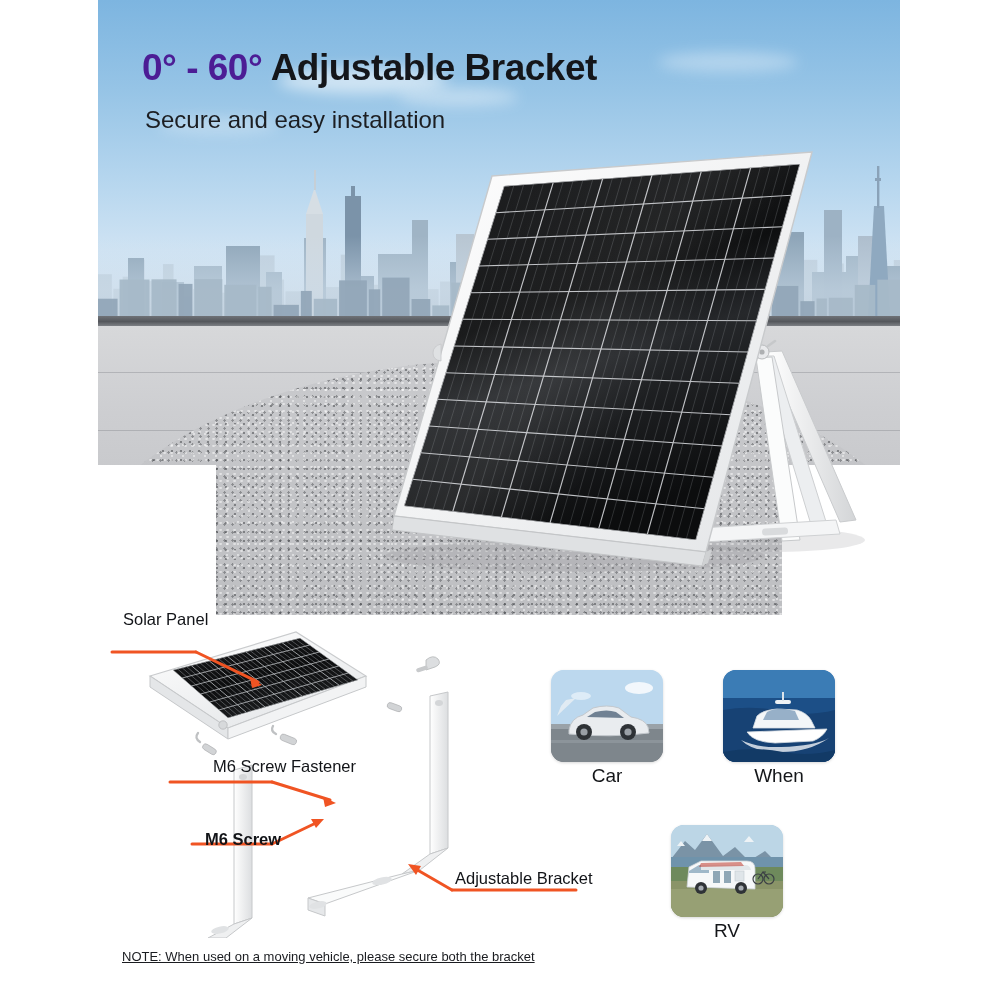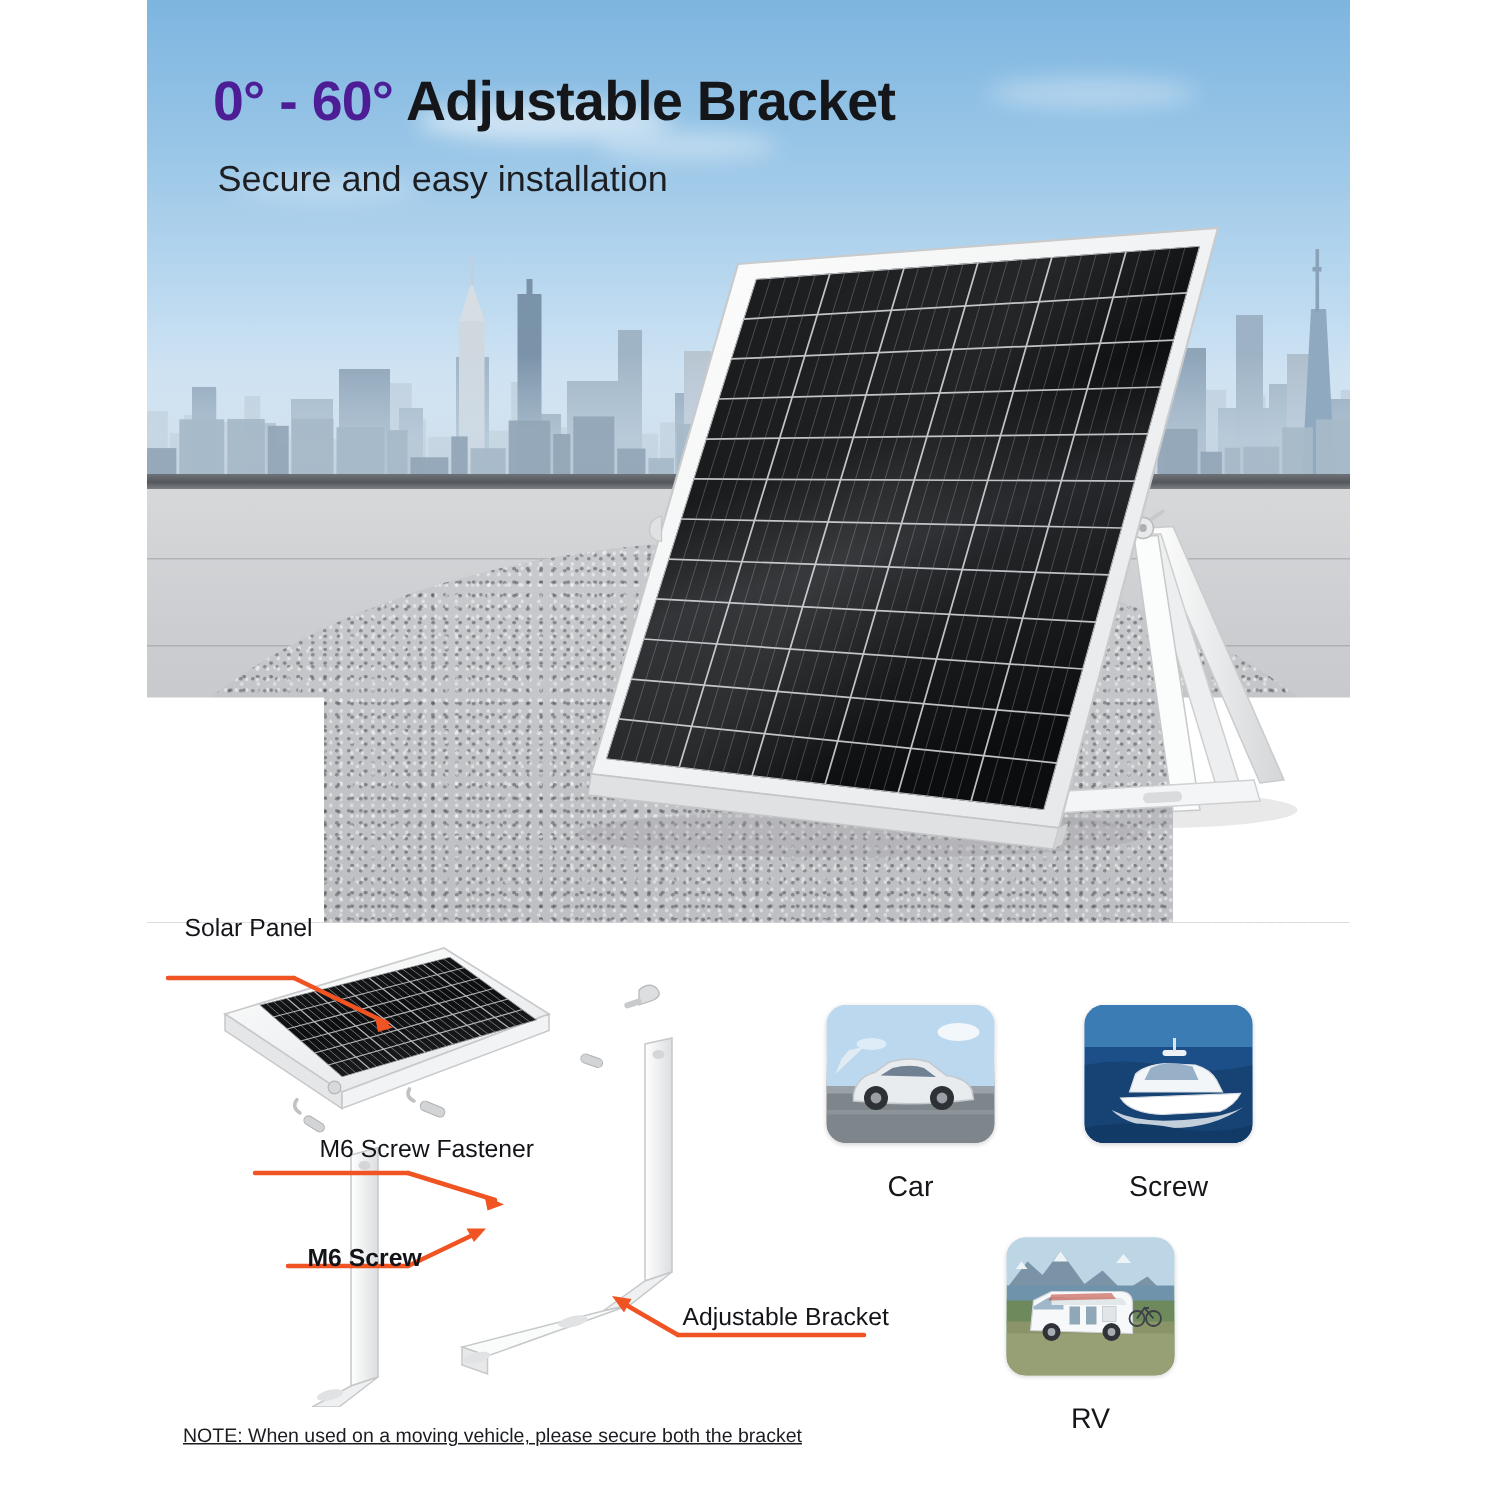--- a/index.html
+++ b/index.html
@@ -63,21 +63,21 @@
 
   
   .exploded { position:absolute; left:110px; top:618px; width:420px; height:320px; z-index:10; }
 
   
   .callout { position:absolute; z-index:26; font-size:16.5px; color:#121418; white-space:nowrap; }
 
   
   .app { position:absolute; z-index:12; }
   .app .thumb { border-radius:13px; overflow:hidden; position:relative; box-shadow:0 1px 3px rgba(0,0,0,.16); }
-  .app .cap { text-align:center; font-size:19px; color:#141619; margin-top:19px; }
+  .app .cap { text-align:center; font-size:19px; color:#141619; margin-top:3px; }
 
   .thumb-car { width:112px; height:92px; background:linear-gradient(180deg,#bfd9ef 0%,#d7e7f4 42%,#9aa2a8 58%,#6f767c 100%); }
   .thumb-boat{ width:112px; height:92px; background:linear-gradient(180deg,#2f6fae 0%,#2a6aa8 34%,#1d4f86 56%,#143c6c 100%); }
   .thumb-rv  { width:112px; height:92px; background:linear-gradient(180deg,#9dc4de 0%,#cfe0ea 30%,#7d9a74 58%,#6f8a5e 78%,#8a9a6a 100%); }
 
   
   .note { position:absolute; left:122px; top:948px; z-index:14;
           font-size:13px; line-height:17px; color:#1a1c20;text-decoration:underline; }
 
   .svgabs { position:absolute; left:0; top:0; overflow:visible; }
@@ -519,21 +519,21 @@
 
         <path d="M24,62 q6,10 28,11 l38,-2 q10,-4 14,-12 l-80,3 z" fill="#ffffff" stroke="#d7dde3" stroke-width=".8"></path>
         <path d="M30,58 l4,-12 q6,-6 20,-7 l20,1 q10,3 14,10 l4,8 z" fill="#f3f6f8" stroke="#d7dde3" stroke-width=".8"></path>
         <path d="M40,50 l4,-8 q8,-4 18,-3 l10,2 l4,9 z" fill="#7f9fbb" opacity=".8"></path>
         <rect x="52" y="30" width="16" height="4" rx="2" fill="#eef2f5"></rect>
         <rect x="59" y="22" width="2" height="9" fill="#dde4ea"></rect>
         <path d="M18,70 q16,8 40,7 q34,-1 48,-9 q-20,14 -48,14 q-28,0 -40,-12 z" fill="#ffffff" opacity=".75"></path>
         <path d="M0,82 q30,-6 60,0 q26,5 52,-2 l0,12 l-112,0 z" fill="#123a66"></path>
       </svg>
     </div>
-    <div class="cap">Screw</div>
+    <div class="cap">When</div>
   </div>
 
   <div class="app" style="left:671px; top:825px;">
     <div class="thumb thumb-rv">
       <svg width="112" height="92" viewBox="0 0 112 92">
         <rect x="0" y="0" width="112" height="34" fill="#bcd6e6"></rect>
 
         <path d="M0,34 l14,-18 l10,9 l12,-16 l16,22 l12,-9 l14,14 l16,-10 l18,18 z" fill="#7a93a6"></path>
         <path d="M10,16 l4,5 l-8,0 z M36,9 l5,7 l-10,0 z M78,11 l5,6 l-10,0 z" fill="#eef3f6"></path>
         <rect x="0" y="32" width="112" height="12" fill="#6f93ab"></rect>

